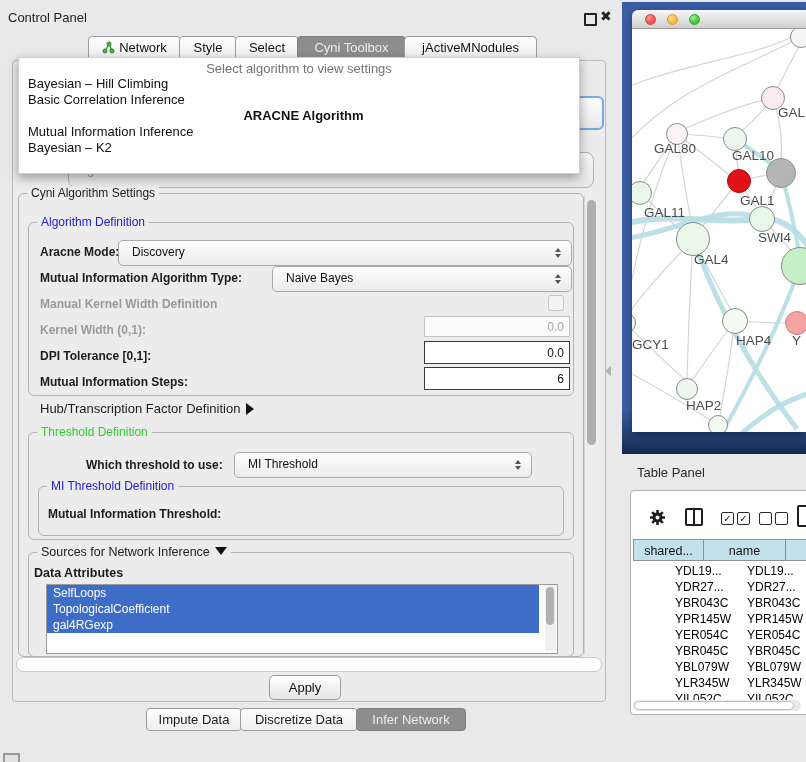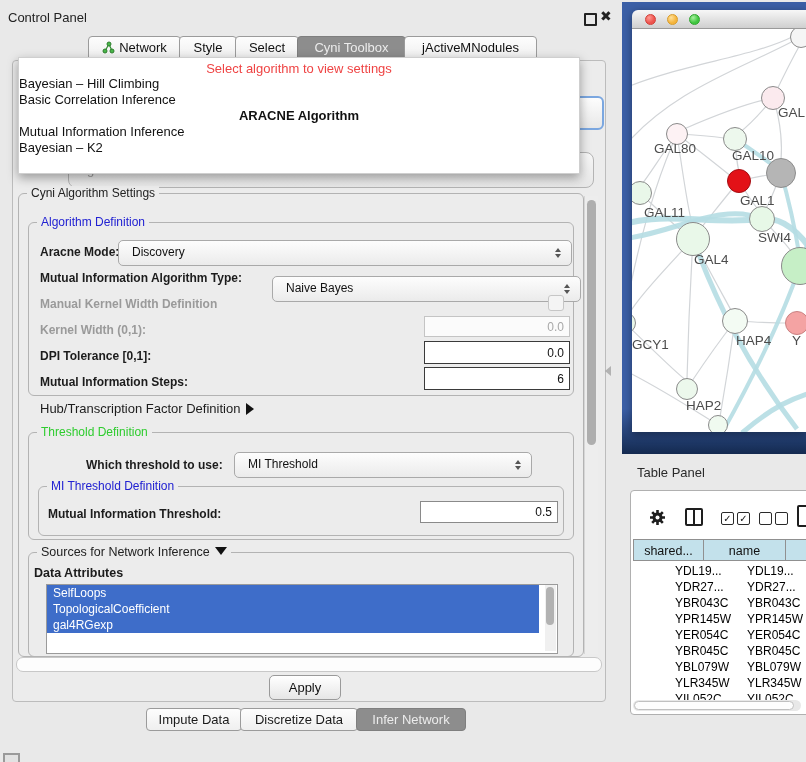--- a/index.html
+++ b/index.html
@@ -21,22 +21,22 @@
   .outer-panel{left:12px;top:60px;width:592px;height:640px;border:1px solid #bcbcbc;
        border-radius:4px;background:#ececec;}
   .combo-frag{left:566px;top:96px;width:34px;height:30px;border:2px solid #7ba7e0;
        border-radius:6px;background:linear-gradient(#fdfdfd,#e8e8e8);}
   .combo-gal{left:68px;top:152px;width:524px;height:34px;border:1px solid #b4b4b4;
        border-radius:8px;background:linear-gradient(#f7f7f7,#e7e7e7);}
   .combo-gal span{position:absolute;left:18px;top:9px;font-size:13px;color:#9d9d9d;}
   
   .popup{left:18px;top:57px;width:560px;height:115px;background:#fff;
        border:1px solid #cfcfcf;box-shadow:0 4px 10px rgba(0,0,0,.35);z-index:30;}
-  .pop-hint{position:relative;text-align:center;font-size:13px;color:#ef4444;padding-top:3px;height:15px;}
-  .pop-item{font-size:13px;color:#111;height:16px;line-height:16px;padding-left:0;white-space:nowrap;}
+  .pop-hint{position:relative;text-align:center;font-size:13px;color:#737373;padding-top:3px;height:15px;}
+  .pop-item{font-size:13px;color:#111;height:16px;line-height:16px;padding-left:9px;white-space:nowrap;}
   .pop-item.bold{font-weight:bold;text-align:center;}
   
   .grp{position:absolute;border:1px solid #b3b3b3;border-radius:6px;}
   .legend{position:absolute;top:-8px;left:8px;background:#ececec;padding:0 4px;font-size:12px;color:#222;white-space:nowrap;}
   .legend.blue{color:#2121d2;}
   .legend.green{color:#2ecc2e;}
   .lbl{position:absolute;font-size:12px;color:#1c1c1c;white-space:nowrap;}
   .lbl.b{font-weight:bold;}
   .lbl.dis{color:#9a9a9a;font-weight:bold;}
   
@@ -153,21 +153,21 @@
 
   <div class="grp" style="left:28px;top:222px;width:544px;height:172px;">
     <span class="legend blue">Algorithm Definition</span>
   </div>
   <div class="lbl b" style="left:40px;top:245px;">Aracne Mode:</div>
   <div class="combo" style="left:118px;top:240px;width:452px;height:24px;">
     <span class="val">Discovery</span>
     <span class="spinner"></span>
   </div>
   <div class="lbl b" style="left:40px;top:271px;">Mutual Information Algorithm Type:</div>
-  <div class="combo" style="left:272px;top:276px;width:298px;height:24px;padding-left:9px;">
+  <div class="combo" style="left:272px;top:266px;width:298px;height:24px;">
     <span class="val">Naive Bayes</span>
     <span class="spinner"></span>
   </div>
   <div class="lbl dis" style="left:40px;top:297px;">Manual Kernel Width Definition</div>
   <div class="checkbox" style="left:548px;top:295px;"></div>
   <div class="lbl dis" style="left:40px;top:323px;">Kernel Width (0,1):</div>
   <input class="field dis" style="left: 424px; top: 316px; width: 146px; height: 21px;" value="0.0">
   <div class="lbl b" style="left:40px;top:349px;">DPI Tolerance [0,1]:</div>
   <input class="field" style="left: 424px; top: 341px; width: 146px; height: 23px;" value="0.0">
   <div class="lbl b" style="left:40px;top:375px;">Mutual Information Steps:</div>
@@ -182,21 +182,20 @@
   </div>
   <div class="lbl b" style="left:86px;top:458px;">Which threshold to use:</div>
   <div class="combo" style="left:234px;top:452px;width:296px;height:24px;">
     <span class="val">MI Threshold</span>
     <span class="spinner"></span>
   </div>
   <div class="grp" style="left:38px;top:486px;width:524px;height:48px;">
     <span class="legend blue">MI Threshold Definition</span>
   </div>
   <div class="lbl b" style="left:48px;top:507px;">Mutual Information Threshold:</div>
-  <input class="field mid" style="left: 420px; top: 501px; width: 138px; height: 22px;" value="0.5">
 
   <div class="grp" style="left:28px;top:552px;width:544px;height:103px;">
     <span class="legend" style="font-size:12.5px;"><span>Sources for Network Inference</span><span class="tri-down"></span></span>
   </div>
   <div class="lbl b" style="left:34px;top:566px;font-size:12.5px;">Data Attributes</div>
   <div class="abs attr-list">
     <div>
         <div class="attr-item" style="background: rgb(62, 109, 201);">SelfLoops</div>
         <div class="attr-item" style="background: rgb(62, 109, 201);">TopologicalCoefficient</div>
         <div class="attr-item" style="background: rgb(62, 109, 201);">gal4RGexp</div>

